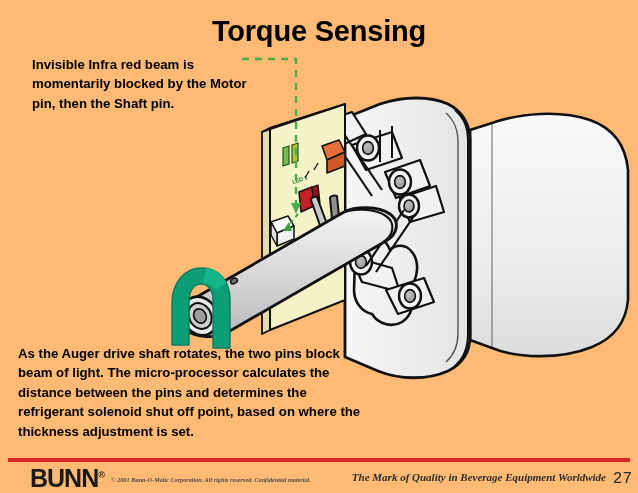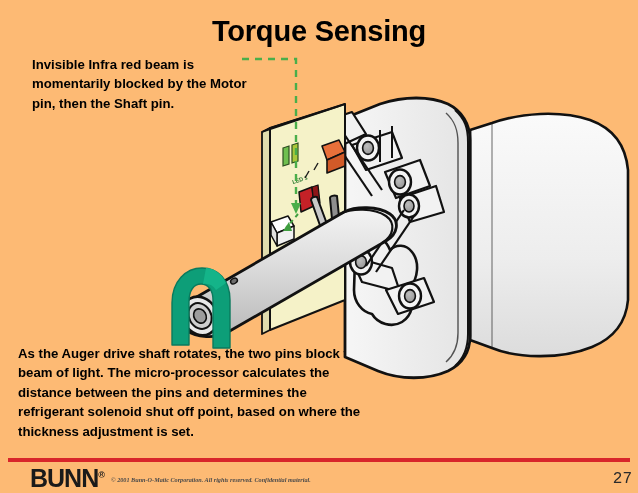--- a/index.html
+++ b/index.html
@@ -305,17 +305,18 @@
 
   </svg>
 
   <div id="footer-rule"></div>
 
   <div id="footer">
     <div id="bunn-logo"><span>BUNN</span><span id="bunn-tm">®</span></div>
 
     <div id="copyright">© 2001 Bunn-O-Matic Corporation. All rights reserved. Confidential material.</div>
 
+    <div id="tagline">The Mark of Quality in Beverage Equipment Worldwide</div>
 
     <div id="page-number">27</div>
   </div>
 
 </div>
 
 </body></html>

